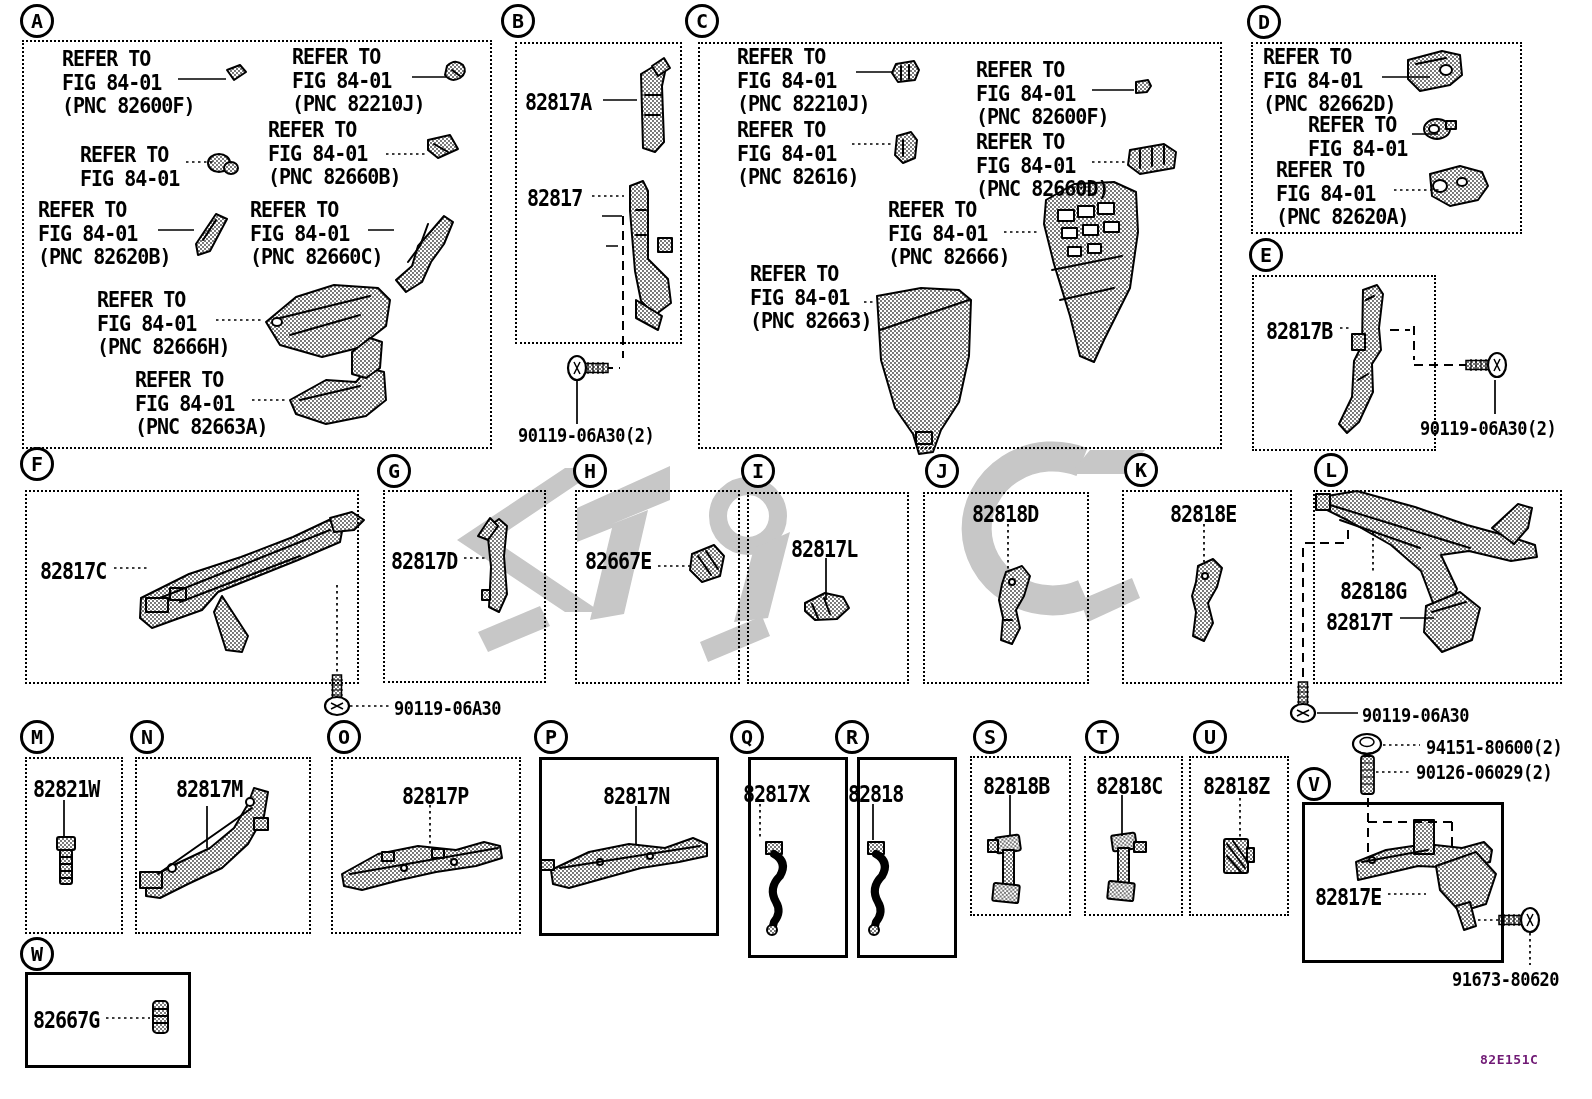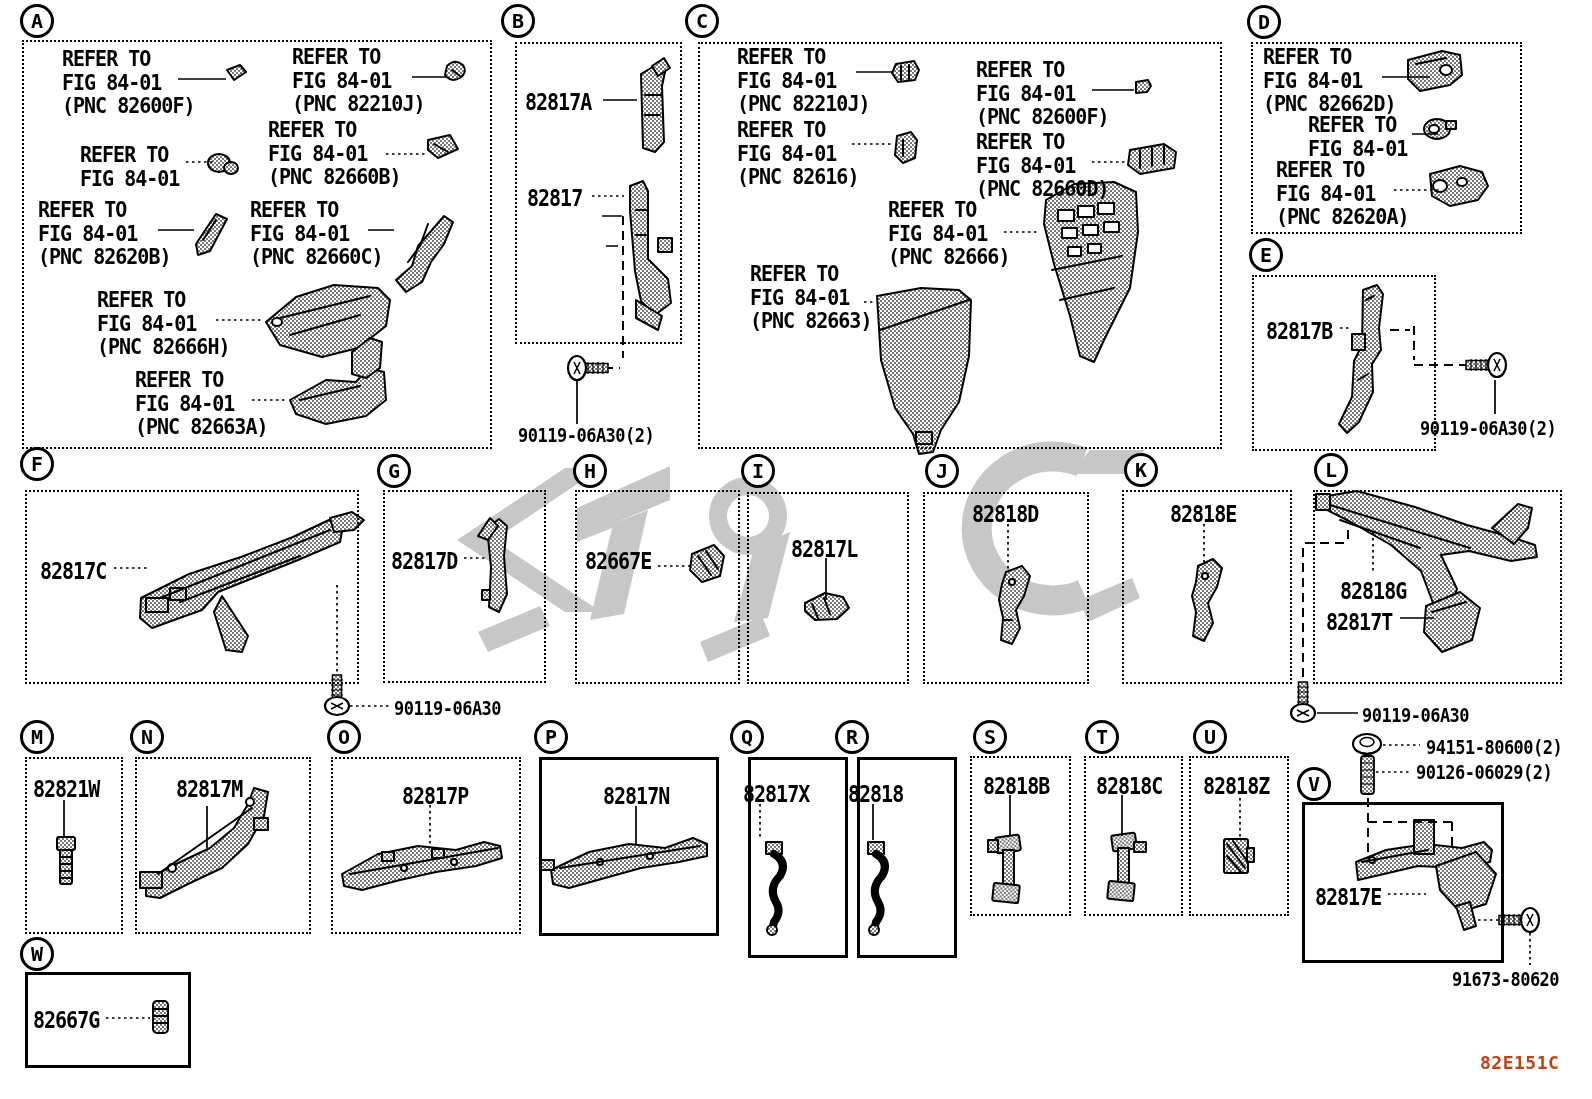--- a/index.html
+++ b/index.html
@@ -10,21 +10,21 @@
   .box.solid{border:3px solid #000;}
   .circ{position:absolute;width:34px;height:34px;border:3px solid #000;border-radius:50%;
         display:flex;align-items:center;justify-content:center;
         font-size:20px;font-weight:bold;background:#fff;box-sizing:border-box;}
   .ref{position:absolute;font-size:20px;font-weight:bold;line-height:21.5px;letter-spacing:-1px;
        white-space:nowrap;transform:scaleY(1.1);transform-origin:top left;}
   .plabel{position:absolute;font-size:20px;font-weight:bold;letter-spacing:-1px;white-space:nowrap;
           transform:scaleY(1.15);transform-origin:top left;}
   .fast{position:absolute;font-size:17px;font-weight:bold;letter-spacing:-0.5px;white-space:nowrap;
         transform:scaleY(1.15);transform-origin:top left;}
-  .footer{position:absolute;font-size:18px;font-weight:bold;color:#c2410c;letter-spacing:0.5px;}
+  .footer{position:absolute;font-size:13px;font-weight:bold;color:#701a75;letter-spacing:0.5px;}
 </style>
 </head>
 <body>
 
 <div id="stage">
 
 <svg id="art" width="1592" height="1099" viewBox="0 0 1592 1099">
   <defs>
     <pattern id="stip" width="4" height="4" patternUnits="userSpaceOnUse">
       <rect width="4" height="4" fill="#fff"></rect>

